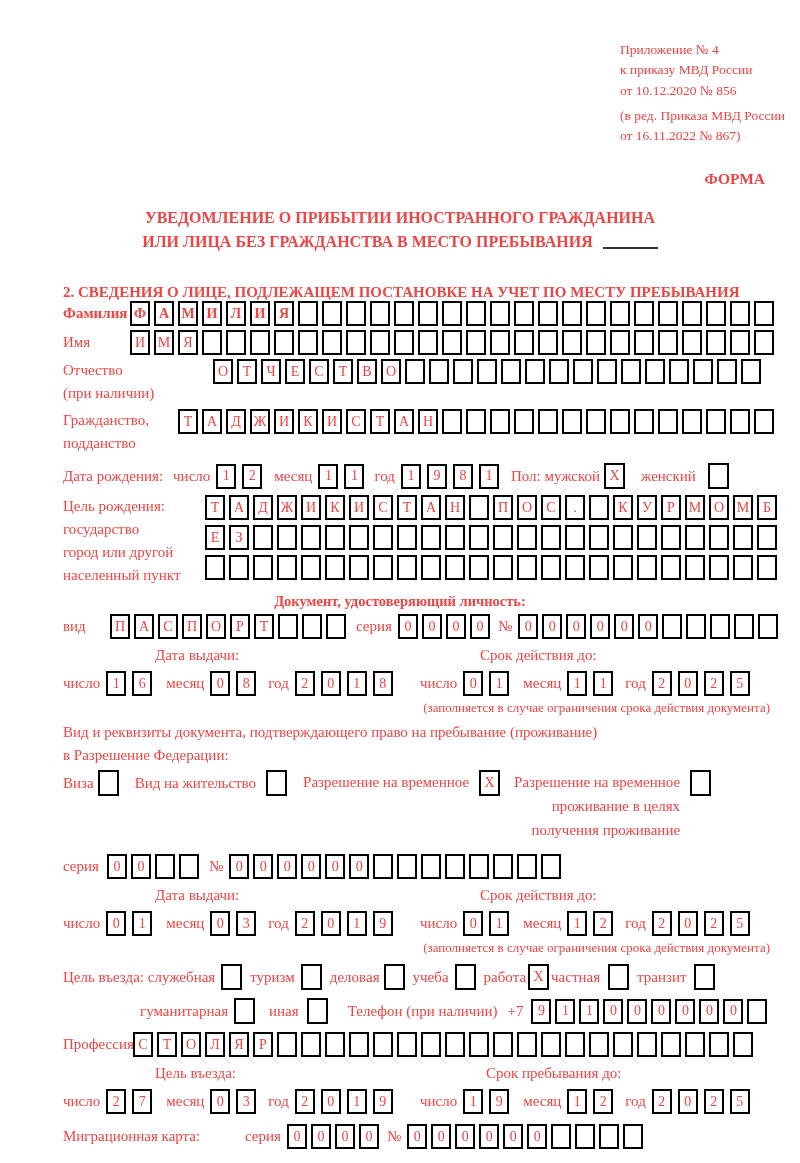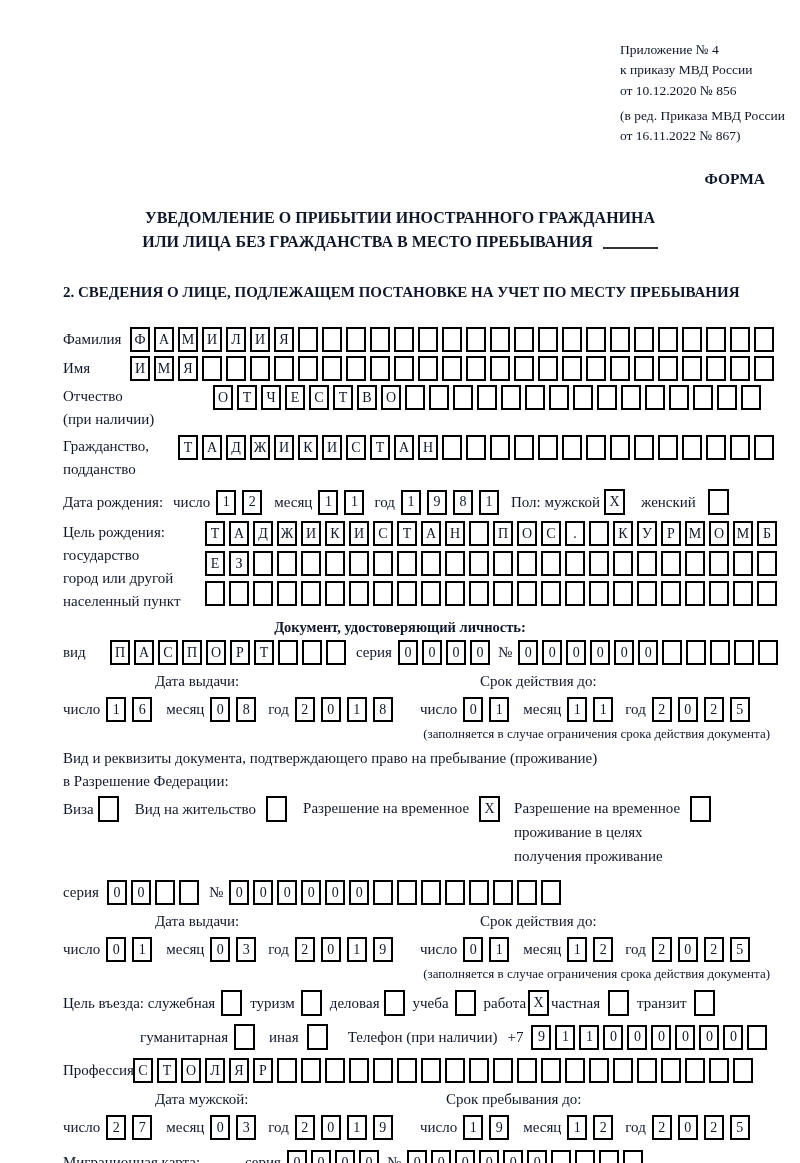--- a/index.html
+++ b/index.html
@@ -1,36 +1,36 @@
 <!DOCTYPE html>
 <html><head>
 <meta charset="utf-8">
 <style>
   * { margin:0; padding:0; box-sizing:content-box; }
   body { background:#888; }
   .page {
     width:800px; height:1163px; background:#ffffff; margin:0 auto;
-    font-family:"Liberation Serif","DejaVu Serif",serif; color:#0f172a;
+    font-family:"Liberation Serif","DejaVu Serif",serif; color:#ef4444;
     position:relative; overflow:hidden;
   }
   .appendix { padding-top:40px; margin-left:620px; font-size:13.5px; line-height:1.5; }
   .appendix .gap { height:5px; }
   .forma { margin-top:24px; margin-right:35px; text-align:right; font-weight:bold; font-size:15.5px; }
   .title { margin-top:18px; text-align:center; font-weight:bold; font-size:16px; line-height:1.5; }
   .blank { display:inline-block; width:55px; border-bottom:2px solid #333; margin-left:10px; vertical-align:-2px; }
   .section { margin-top:30px; margin-left:63px; font-weight:bold; font-size:15px; white-space:nowrap; }
 
   .frow { display:flex; align-items:center; margin-left:63px; white-space:nowrap; font-size:15px; }
   .frow.top { align-items:flex-start; }
   .lbl { flex:none; }
   .lblcol { flex:none; line-height:23px; }
   .w67{width:67px;} .w150{width:150px;} .w115{width:115px;} .w142{width:142px;}
   .w47{width:47px;} .w70{width:70px;} .w182{width:182px;}
   .mt4{margin-top:4px;} .mt6{margin-top:6px;} .mt8{margin-top:8px;} .mt10{margin-top:10px;}
-  .mt12{margin-top:12px;} .mt26{margin-top:26px;}
+  .mt12{margin-top:12px;} .mt26{font-weight:bold;}
   .ml4{margin-left:4px;} .ml6{margin-left:6px;} .ml8{margin-left:8px;} .ml10{margin-left:10px;}
   .ml12{margin-left:12px;} .ml14{margin-left:14px;} .ml16{margin-left:16px;} .ml20{margin-left:20px;}
 
   .cells { display:inline-flex; gap:4px; }
   .scells { display:inline-flex; gap:6px; }
   .cell {
     flex:none; width:16px; height:21px; border:2px solid #000;
     display:inline-flex; align-items:center; justify-content:center;
     font-size:14px; background:#fff;
   }
@@ -38,21 +38,21 @@
     display:inline-flex; align-items:center; justify-content:center; font-size:14px; }
 
   .colstack { display:flex; flex-direction:column; gap:5px; }
   .doc-heading { margin-top:6px; text-align:center; font-weight:bold; font-size:14.5px; }
   .dates-head { position:relative; height:20px; margin-left:63px; margin-top:8px; font-size:15px; }
   .dh1 { position:absolute; left:92px; } .dh2 { position:absolute; left:417px; }
   .dgroup { display:flex; align-items:center; }
   .dgroup.left { width:357px; flex:none; }
   .note { margin-left:63px; width:707px; text-align:right; font-size:13px; margin-top:4px; }
   .plain { margin-left:63px; font-size:15px; }
-  .center-block { text-align:left; line-height:24px; flex:none; }
+  .center-block { text-align:right; line-height:24px; flex:none; }
 </style>
 </head>
 <body>
 
 <div class="page">
 
   <div class="appendix">
     <div>Приложение № 4</div>
     <div>к приказу МВД России</div>
     <div>от 10.12.2020 № 856</div>
@@ -560,22 +560,22 @@
         <span class="cell"></span>
         <span class="cell"></span>
         <span class="cell"></span>
         <span class="cell"></span>
         <span class="cell"></span>
         <span class="cell"></span>
       </span>
   </div>
 
   <div class="dates-head">
-    <span class="dh1">Дата мужской:</span>
-    <span class="dh2" style="left:383px">Срок пребывания до:</span>
+    <span class="dh1">Цель въезда:</span>
+    <span class="dh2" style="left:423px">Срок пребывания до:</span>
   </div>
   <div class="frow mt4">
     <div class="dgroup left">
       <span class="lbl">число</span>
       <span class="scells ml6">
           <span class="cell">2</span>
           <span class="cell">7</span>
         </span>
       <span class="lbl ml14">месяц</span>
       <span class="scells ml6">

